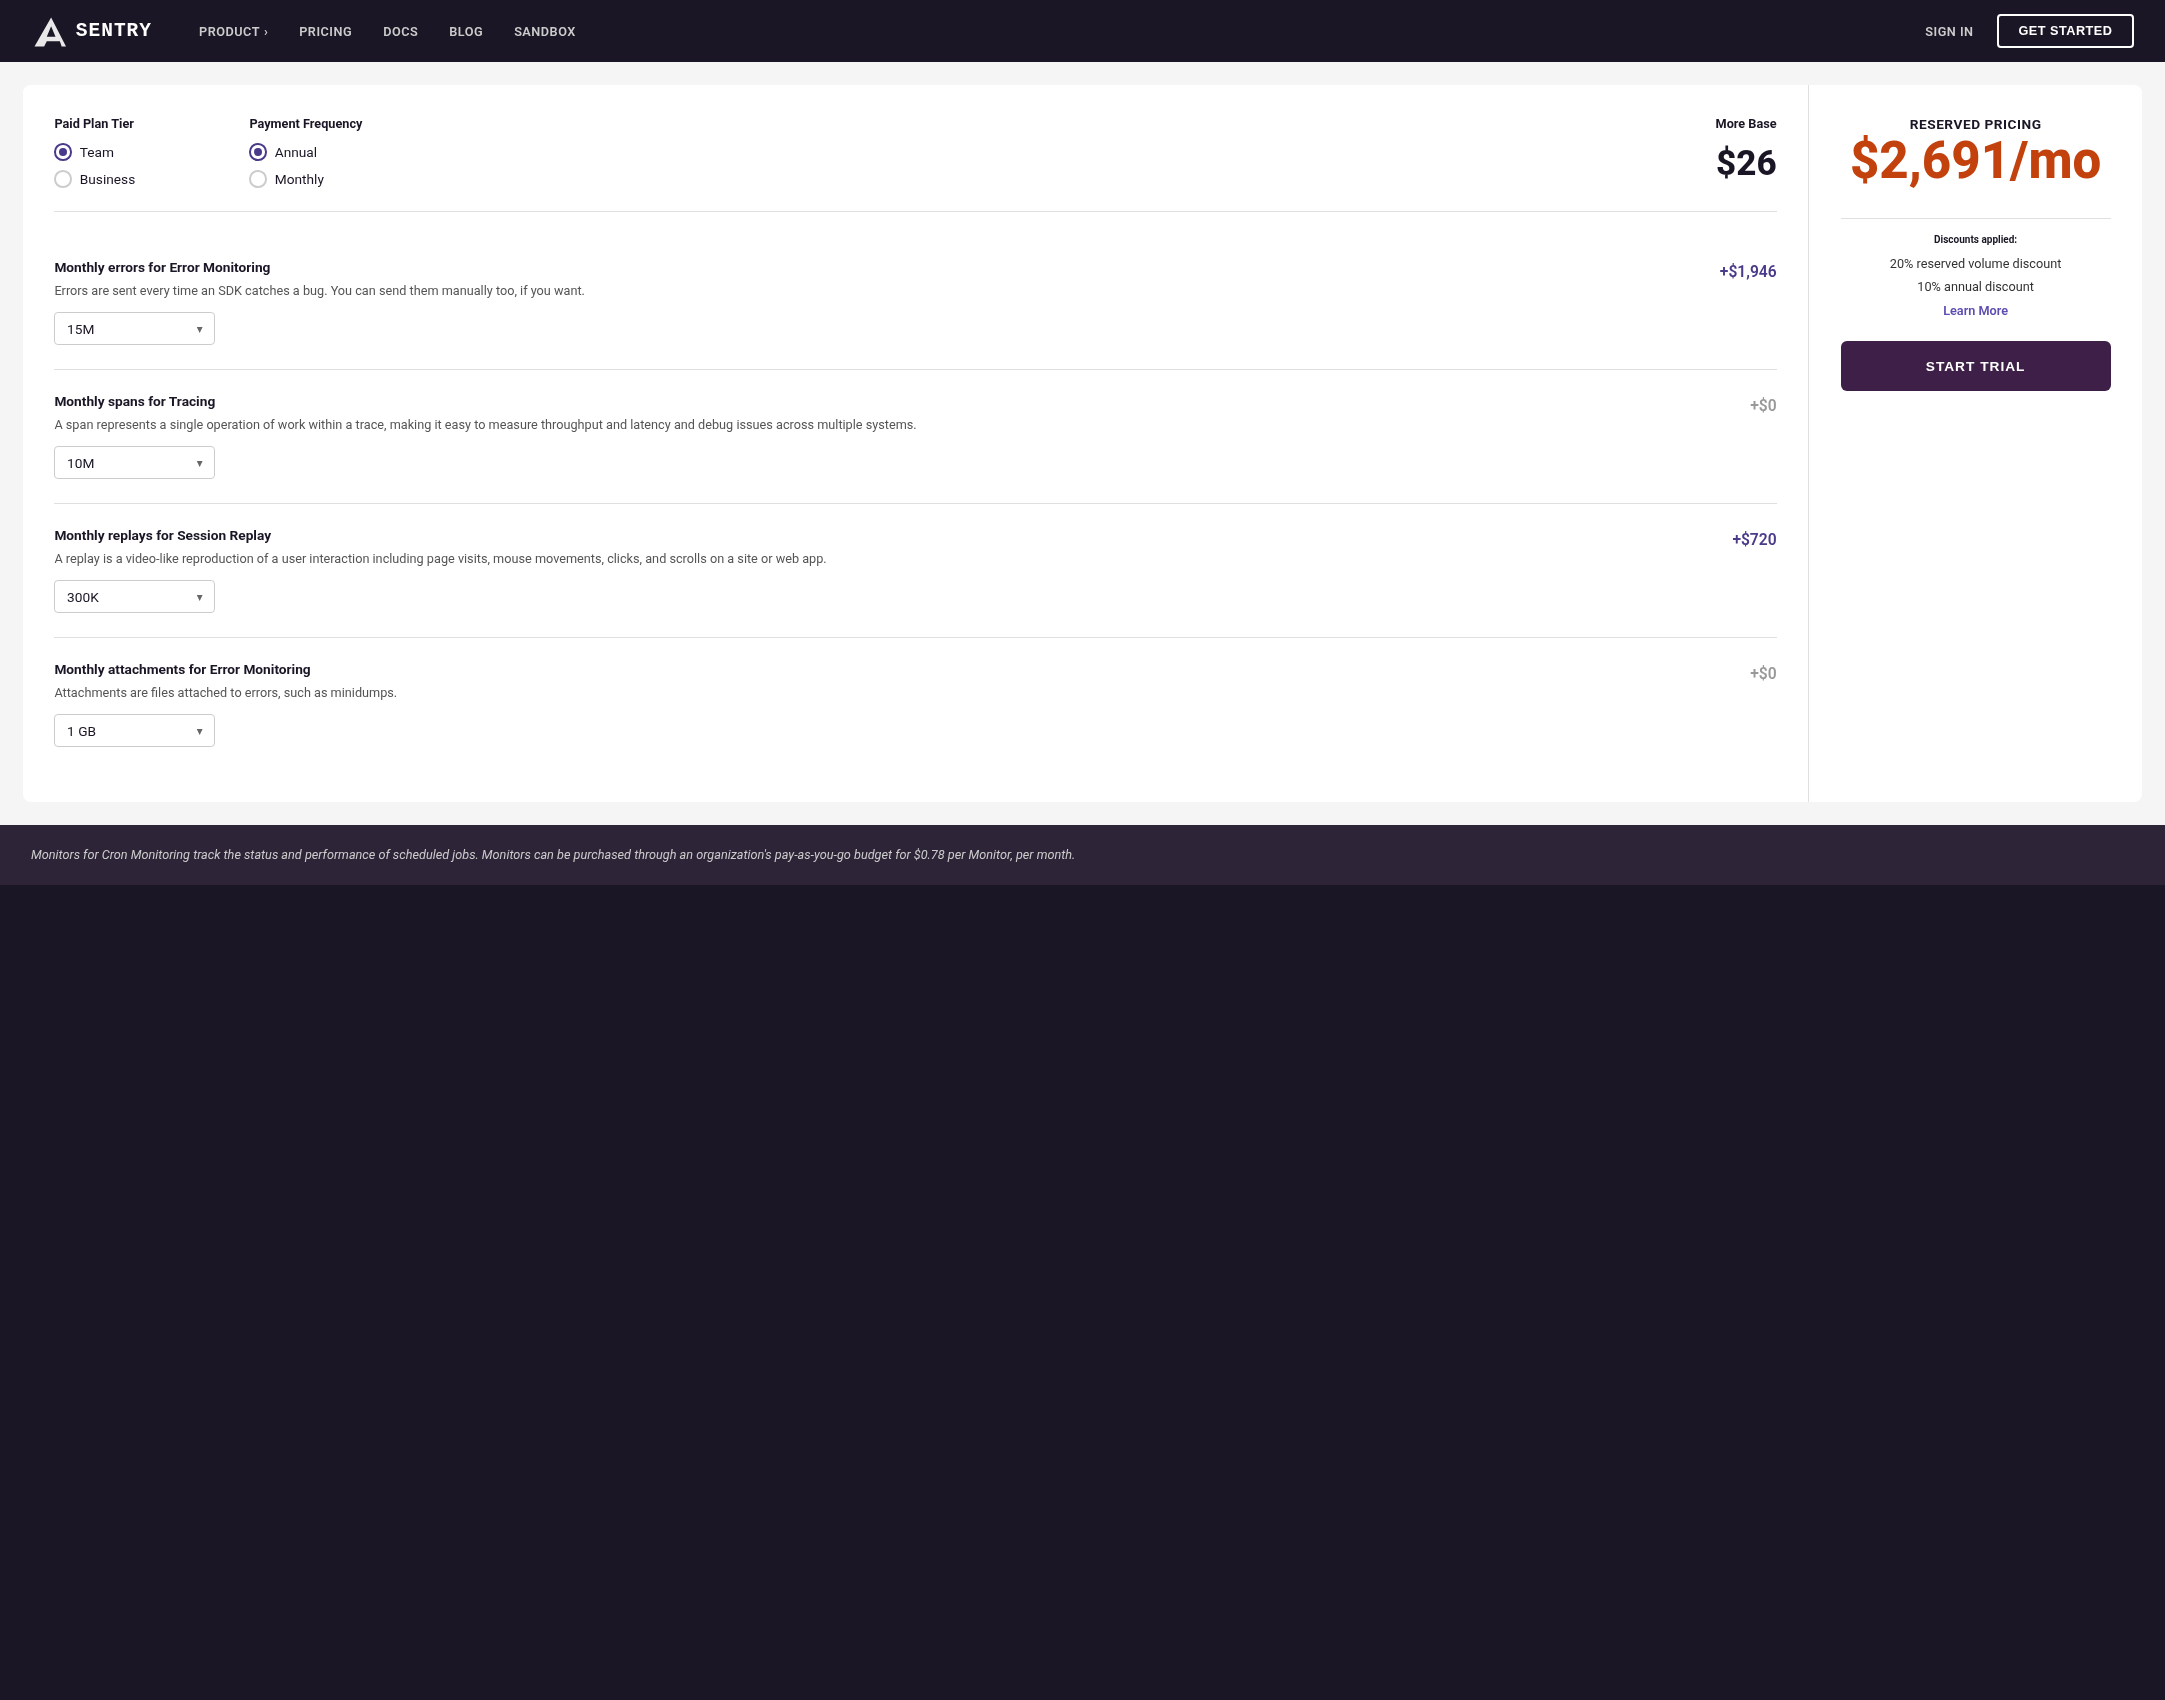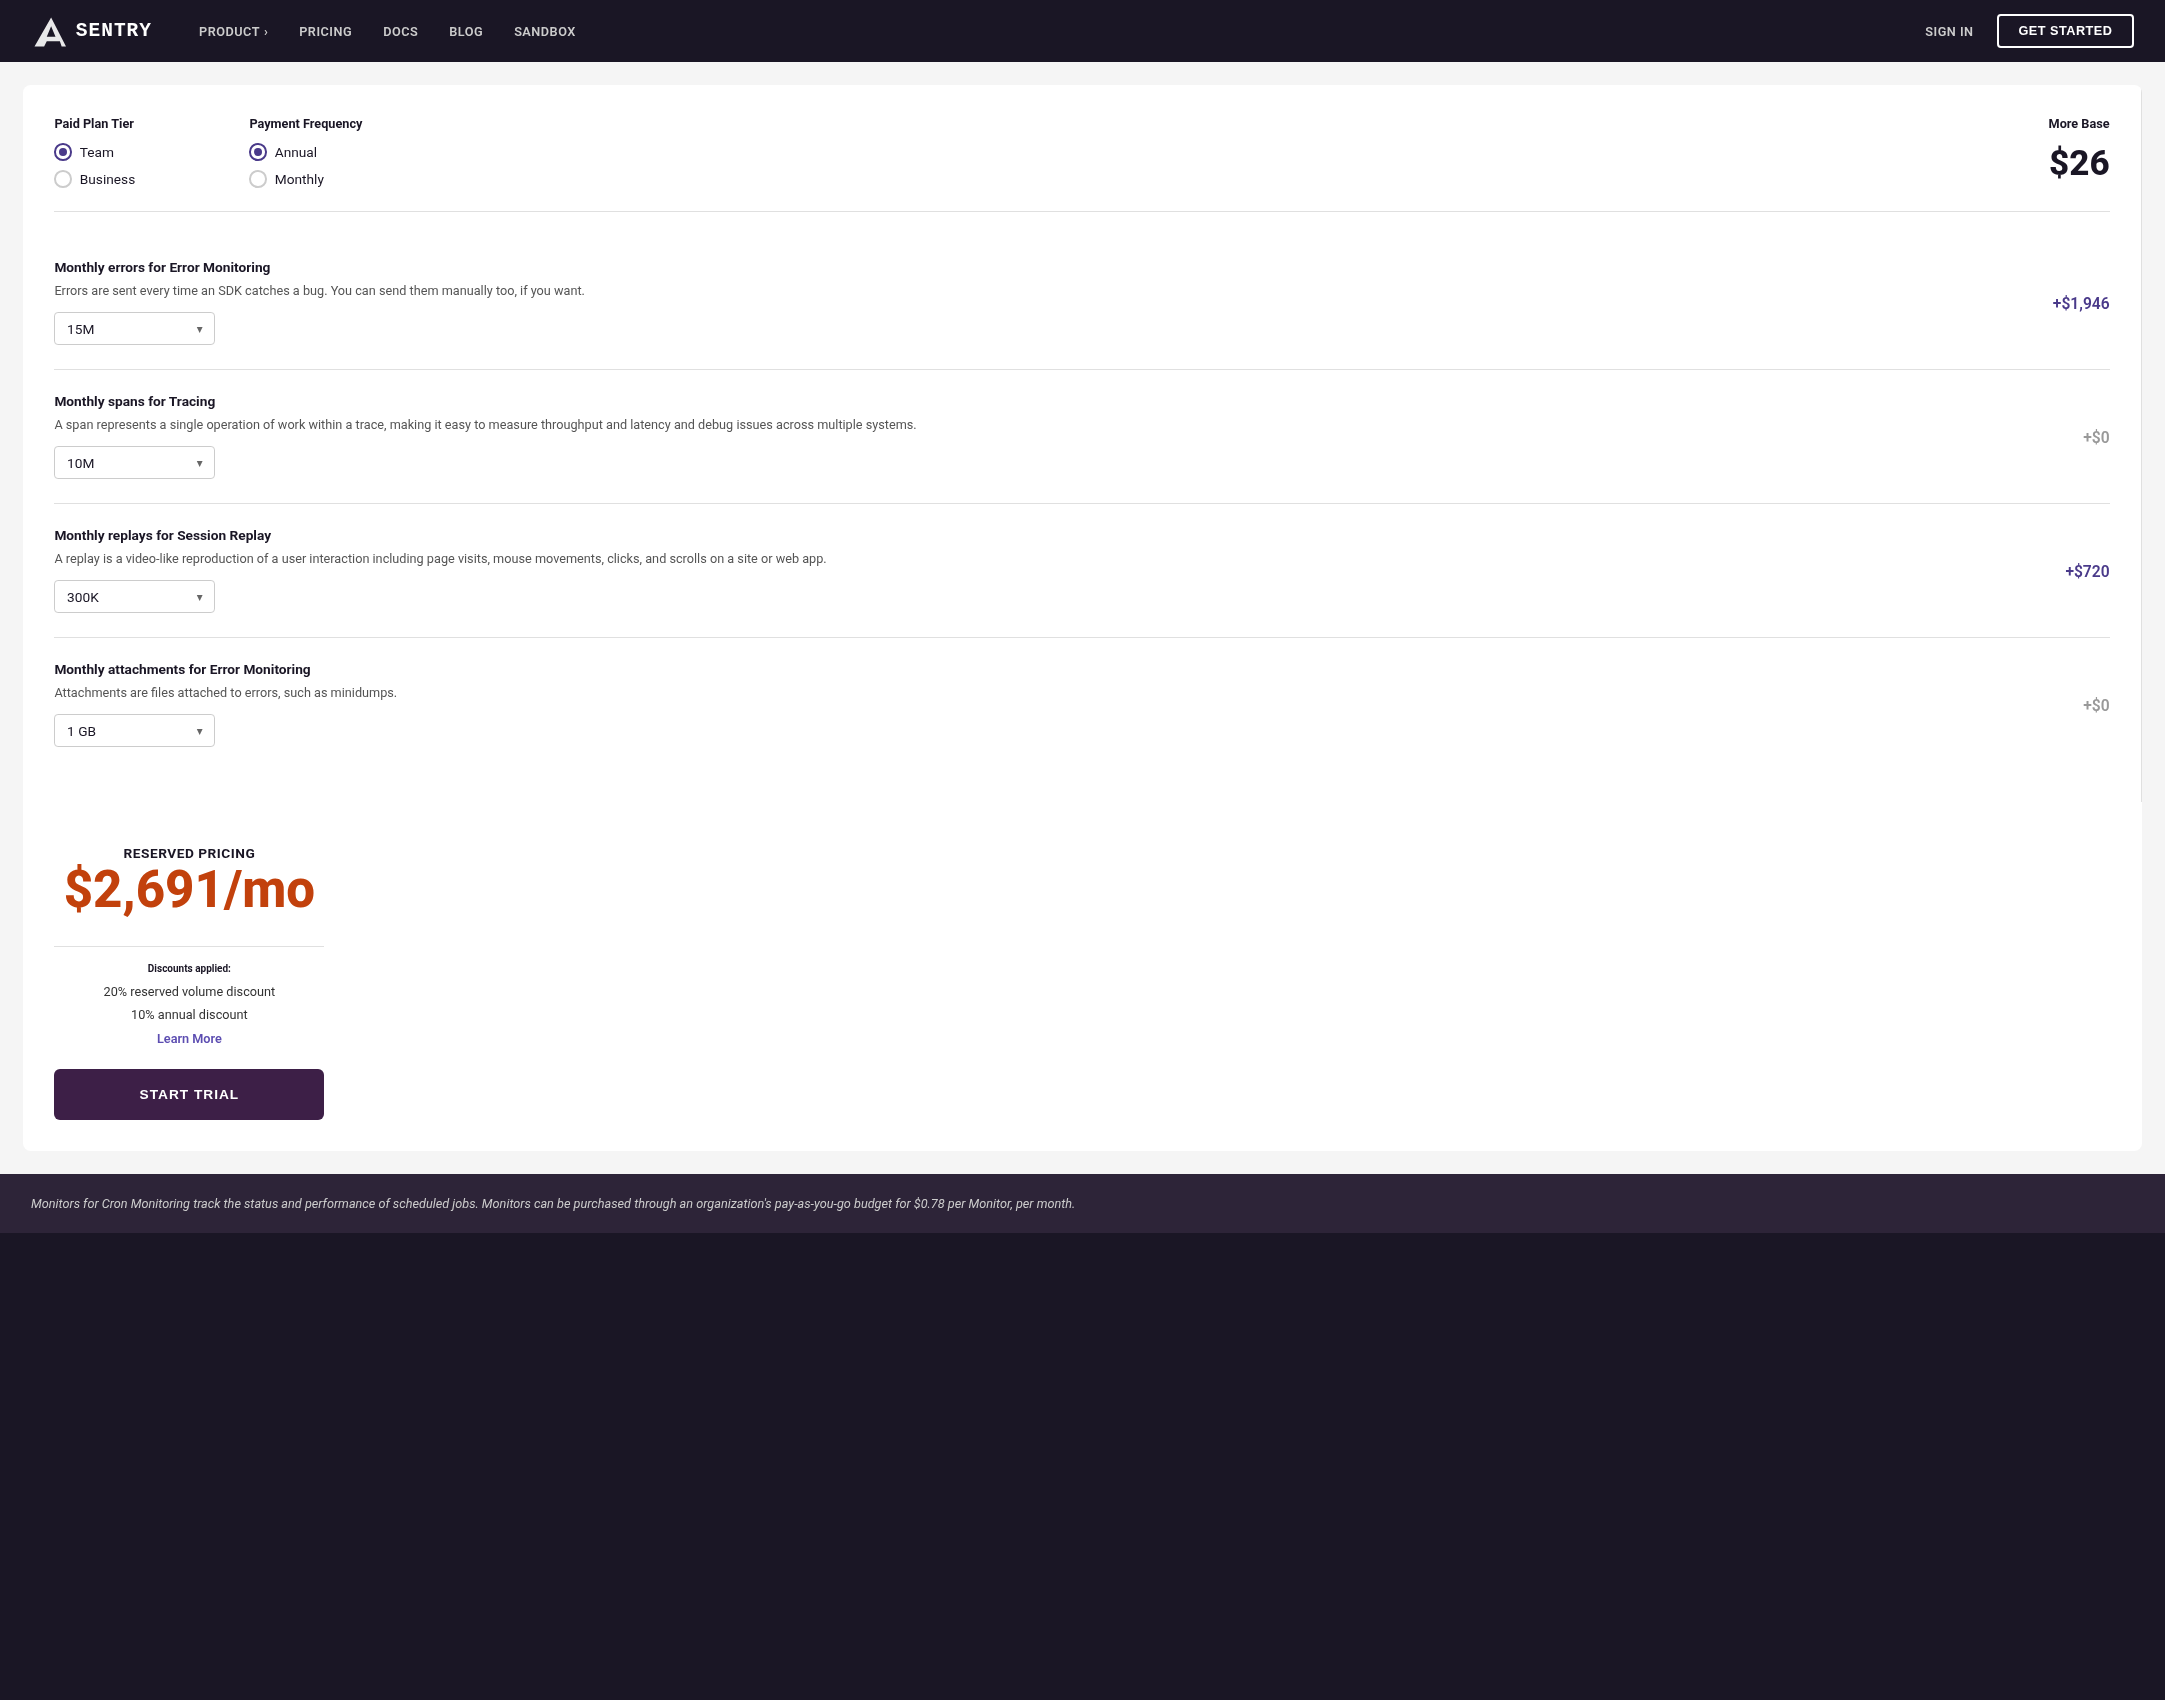--- a/index.html
+++ b/index.html
@@ -85,22 +85,21 @@
     .main-wrapper {
       background: #f5f5f5;
       padding: 23.4px;
     }
 
     .content-card {
       background: #fff;
       border-radius: 7.8px;
       overflow: hidden;
       display: flex;
-      gap: 12px;
-      flex-direction: column;
+      gap: 1px;
     }
 
     .left-panel {
       flex: 1;
       padding: 31px;
       border-right: 1px solid #e0e0e0;
     }
 
     .right-panel {
       width: 332px;
@@ -185,21 +184,21 @@
     .divider {
       height: 1px;
       background: #e0e0e0;
       margin: 23.4px 0;
     }
 
     
     .feature-row {
       display: flex;
       justify-content: space-between;
-      align-items: center;
+      align-items: flex-start;
       padding: 23.4px 0;
       border-bottom: 1px solid #e0e0e0;
     }
     .feature-row:last-child { border-bottom: none; }
 
     .feature-info {
       flex: 1;
       padding-right: 23.4px;
     }
 

